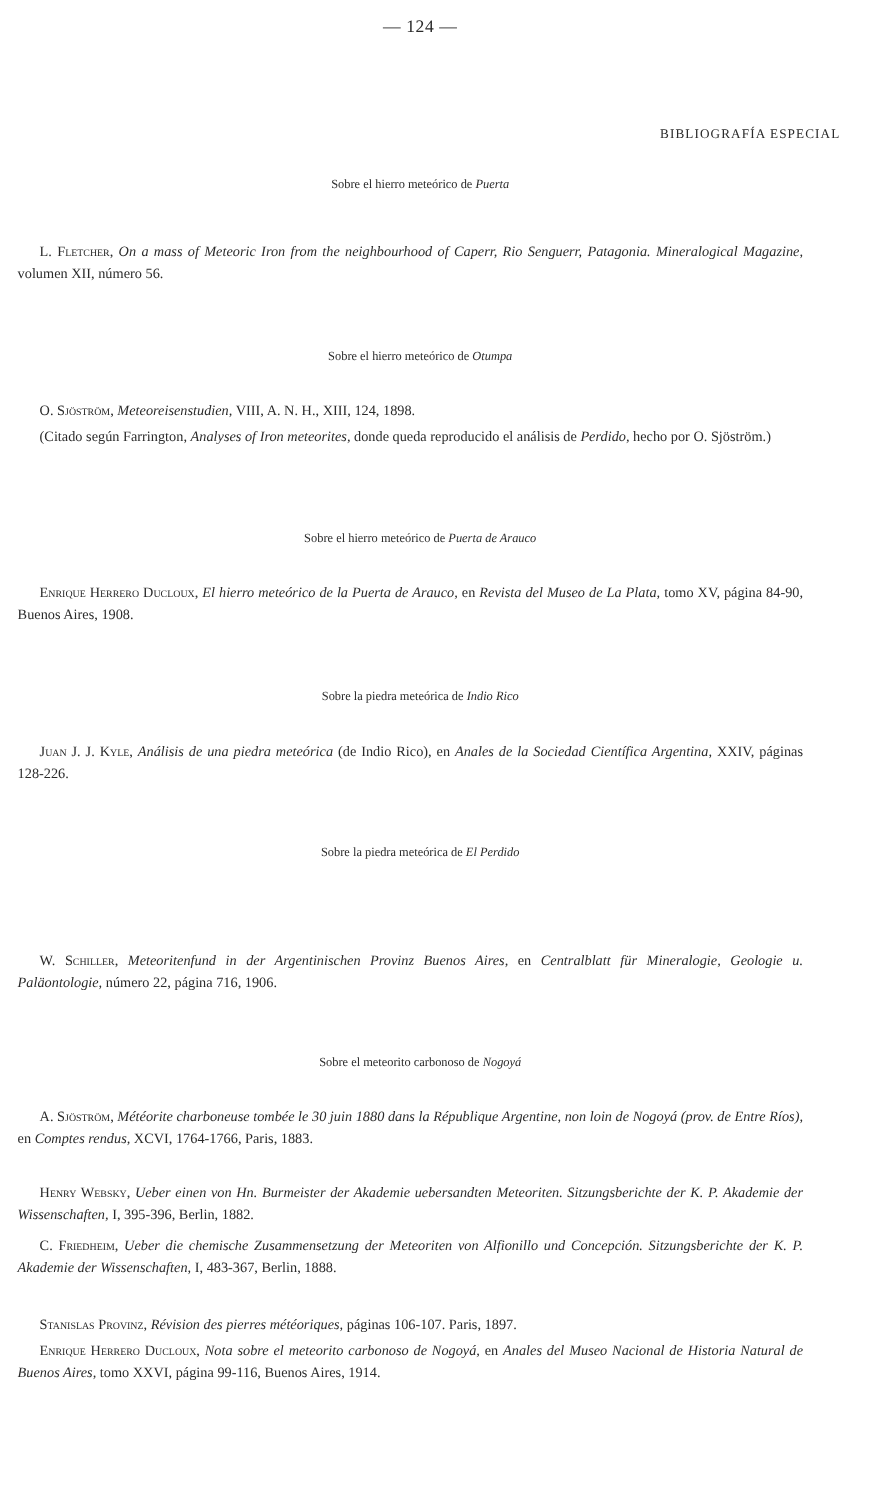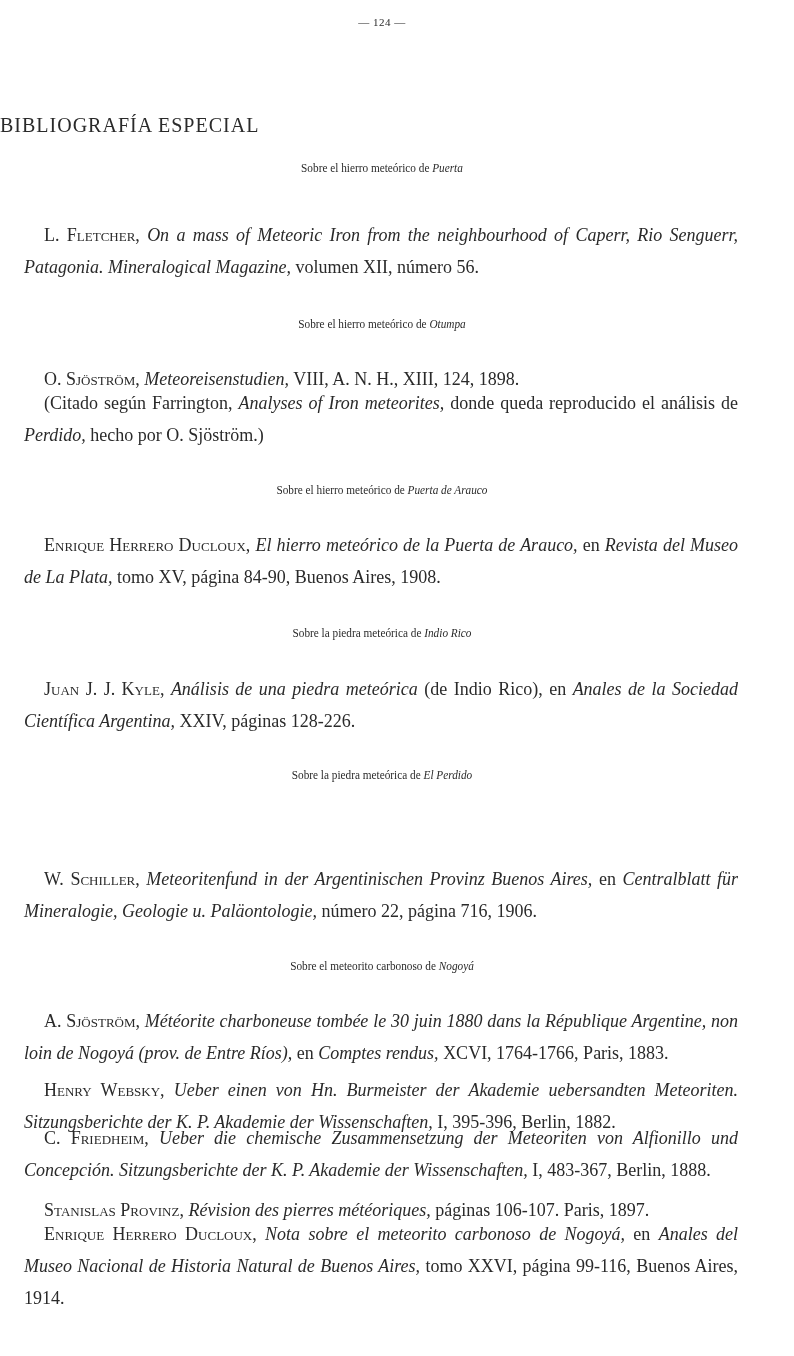--- a/index.html
+++ b/index.html
@@ -4,34 +4,34 @@
   <style>
     html, body { margin: 0; padding: 0; background: #ffffff; }
     body {
       width: 794px; height: 1356px; position: relative; overflow: hidden;
       font-family: "Liberation Serif", "DejaVu Serif", serif;
       color: #2a2a2a;
     }
     .page { position: absolute; left: 0; top: 0; width: 794px; height: 1356px; }
     .page-number {
       position: absolute; top: 16px; left: 0; width: 764px; text-align: center;
-      font-size: 11px; letter-spacing: 0.5px;
+      font-size: 16px; letter-spacing: 0.5px;
     }
     .main-title {
-      position: absolute; top: 114px; left: 0; width: 764px; text-align: left;
-      font-size: 20px; letter-spacing: 1px;
+      position: absolute; top: 114px; left: 0; width: 764px; text-align: right;
+      font-size: 12px; letter-spacing: 1px;
     }
     .subhead {
       position: absolute; left: 0; width: 764px; text-align: center;
       font-size: 11.5px; transform: scaleX(0.98);
     }
     .subhead i { font-style: italic; }
     .entry {
-      position: absolute; left: 24px; width: 714px;
-      font-size: 18px; line-height: 32px; text-align: justify;
+      position: absolute; left: 16px; width: 714px;
+      font-size: 13px; line-height: 20px; text-align: justify;
       text-indent: 20px;
     }
     .sc { font-variant: small-caps; }
     .it { font-style: italic; }
   </style>
 </head>
 <body>
 
 <div class="page">
 

